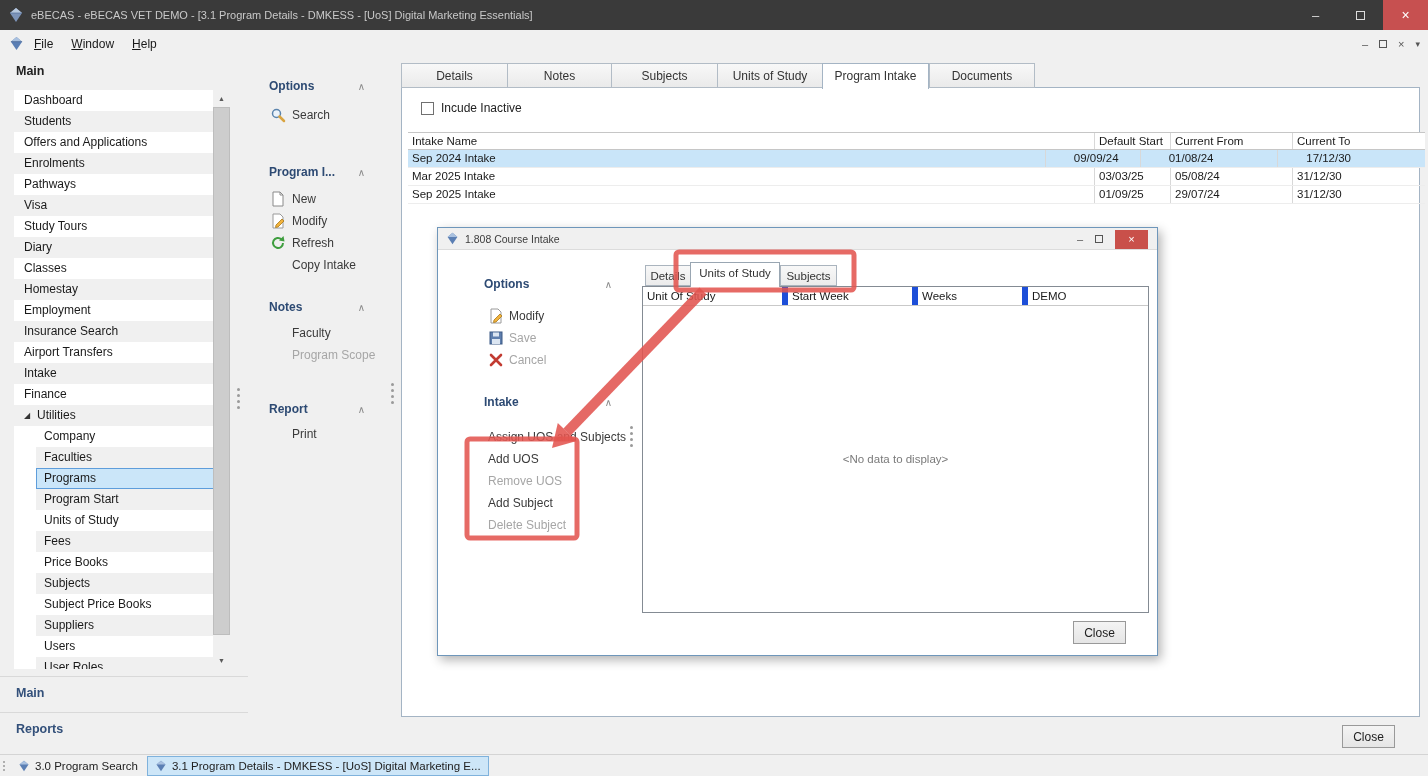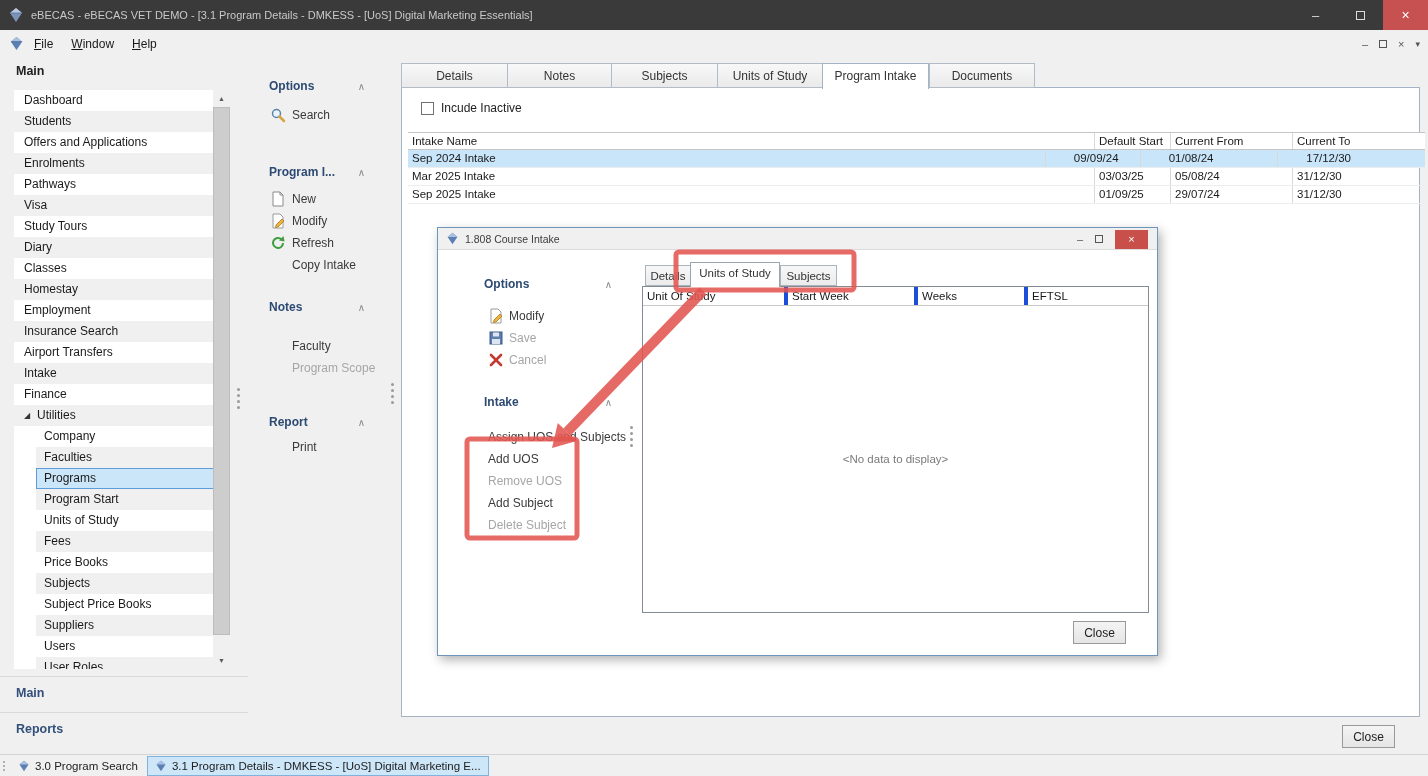--- a/index.html
+++ b/index.html
@@ -85,21 +85,21 @@
   .dlg-header .chev { color:#8a8a8a; font-size:10px; font-weight:normal; }
   .dlg-item { position:absolute; left:50px; height:22px; display:flex; align-items:center; font-size:12px; color:#3a3a3a; white-space:nowrap; cursor:default; }
   .dlg-item .ico { width:16px; height:16px; margin-right:5px; flex:0 0 16px; }
   .dlg-item.disabled { color:#a6a6a6; }
   .dlg-tabstrip { position:absolute; left:207px; top:34px; height:24px; display:flex; align-items:flex-end; z-index:5; }
   .dlg-tab { height:21px; line-height:20px; text-align:center; font-size:11.5px; color:#333; background:linear-gradient(#f8f8f8,#ebebeb); border:1px solid #aab4be; border-right:none; }
   .dlg-tab:last-of-type { border-right:1px solid #aab4be; }
   .dlg-tab.active { height:25px; margin-bottom:-1px; background:#fff; border:1px solid #99a6b2; border-bottom:none; z-index:6; position:relative; }
   .dlg-grid { position:absolute; left:204px; top:58px; width:507px; height:327px; border:1px solid #848b93; background:#fff; }
   .dg-row { display:flex; height:19px; line-height:18px; font-size:11.5px; border-bottom:1px solid #c9c9c9; }
-  .dg-cell { padding-left:4px; border-right:4px solid #1d4ed8; overflow:hidden; white-space:nowrap; }
+  .dg-cell { padding-left:4px; border-right:6px solid #1d4ed8; overflow:hidden; white-space:nowrap; }
   .d0 { width:145px; } .d1 { width:130px; } .d2 { width:110px; } .d3 { width:120px; border-right:none; }
   .dlg-empty { position:absolute; left:0; top:19px; width:505px; height:306px; display:flex; align-items:center; justify-content:center; color:#7a7a7a; font-size:11.5px; }
   .dlg-close-btn { position:absolute; left:635px; top:393px; }
 
   
   .annotations { position:absolute; left:0; top:0; width:1428px; height:776px; z-index:60; pointer-events:none; }
 
   
   .taskbar { position:absolute; left:0; top:754px; width:1428px; height:22px; background:#f0f0f0; border-top:1px solid #d4d4d4; display:flex; align-items:center; }
   .tb-grip { display:flex; flex-direction:column; gap:2px; margin:0 4px 0 3px; }
@@ -241,21 +241,21 @@
       <span>Refresh</span>
     </div>
     <div class="opt-item no-ico">
       <span>Copy Intake</span>
     </div>
 
     <div class="opt-header" style="margin-top:21px;">
       <span>Notes</span>
       <span class="chev">∧</span>
     </div>
-    <div class="opt-item no-ico" style="margin-top:18px;">
+    <div class="opt-item no-ico" style="margin-top:5px;">
       <span>Faculty</span>
     </div>
     <div class="opt-item no-ico disabled">
       <span>Program Scope</span>
     </div>
 
     <div class="opt-header" style="margin-top:33px;">
       <span>Report</span>
       <span class="chev">∧</span>
     </div>
@@ -371,21 +371,21 @@
       <div class="dlg-tab" style="width:45px;">Details</div>
       <div class="dlg-tab active" style="width:90px;">Units of Study</div>
       <div class="dlg-tab" style="width:57px;">Subjects</div>
     </div>
 
     <div class="dlg-grid">
       <div class="dg-row">
         <div class="dg-cell d0">Unit Of Study</div>
         <div class="dg-cell d1">Start Week</div>
         <div class="dg-cell d2">Weeks</div>
-        <div class="dg-cell d3">EFTSL</div>
+        <div class="dg-cell d3">DEMO</div>
       </div>
       <div class="dlg-empty">&lt;No data to display&gt;</div>
     </div>
 
     <div class="btn dlg-close-btn">Close</div>
   </div>
 
   <svg class="annotations" width="1428" height="776" viewBox="0 0 1428 776">
     <rect x="676" y="252" width="178" height="38" rx="3" fill="none" stroke="#e25550" stroke-width="5" opacity="0.88"></rect>
     <rect x="467" y="439" width="110" height="99" rx="3" fill="none" stroke="#e25550" stroke-width="5" opacity="0.88"></rect>

